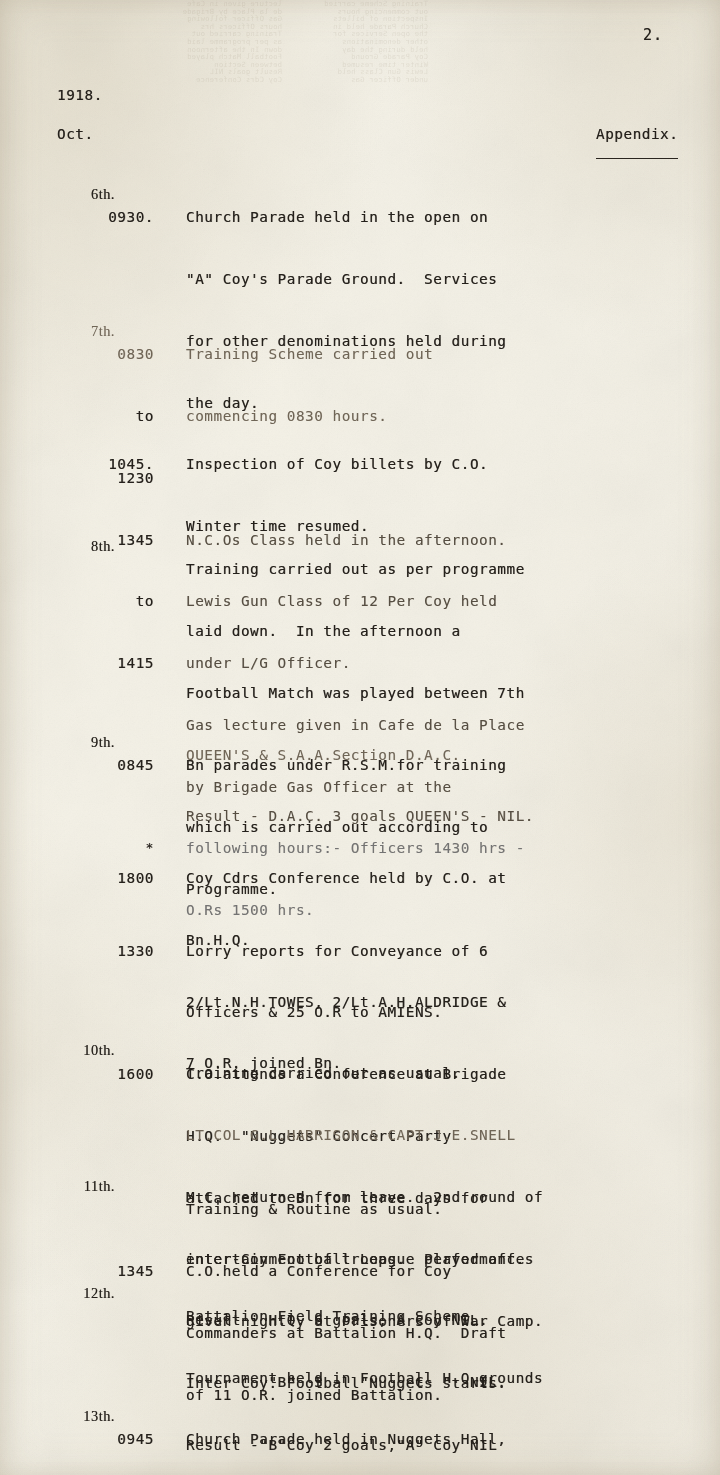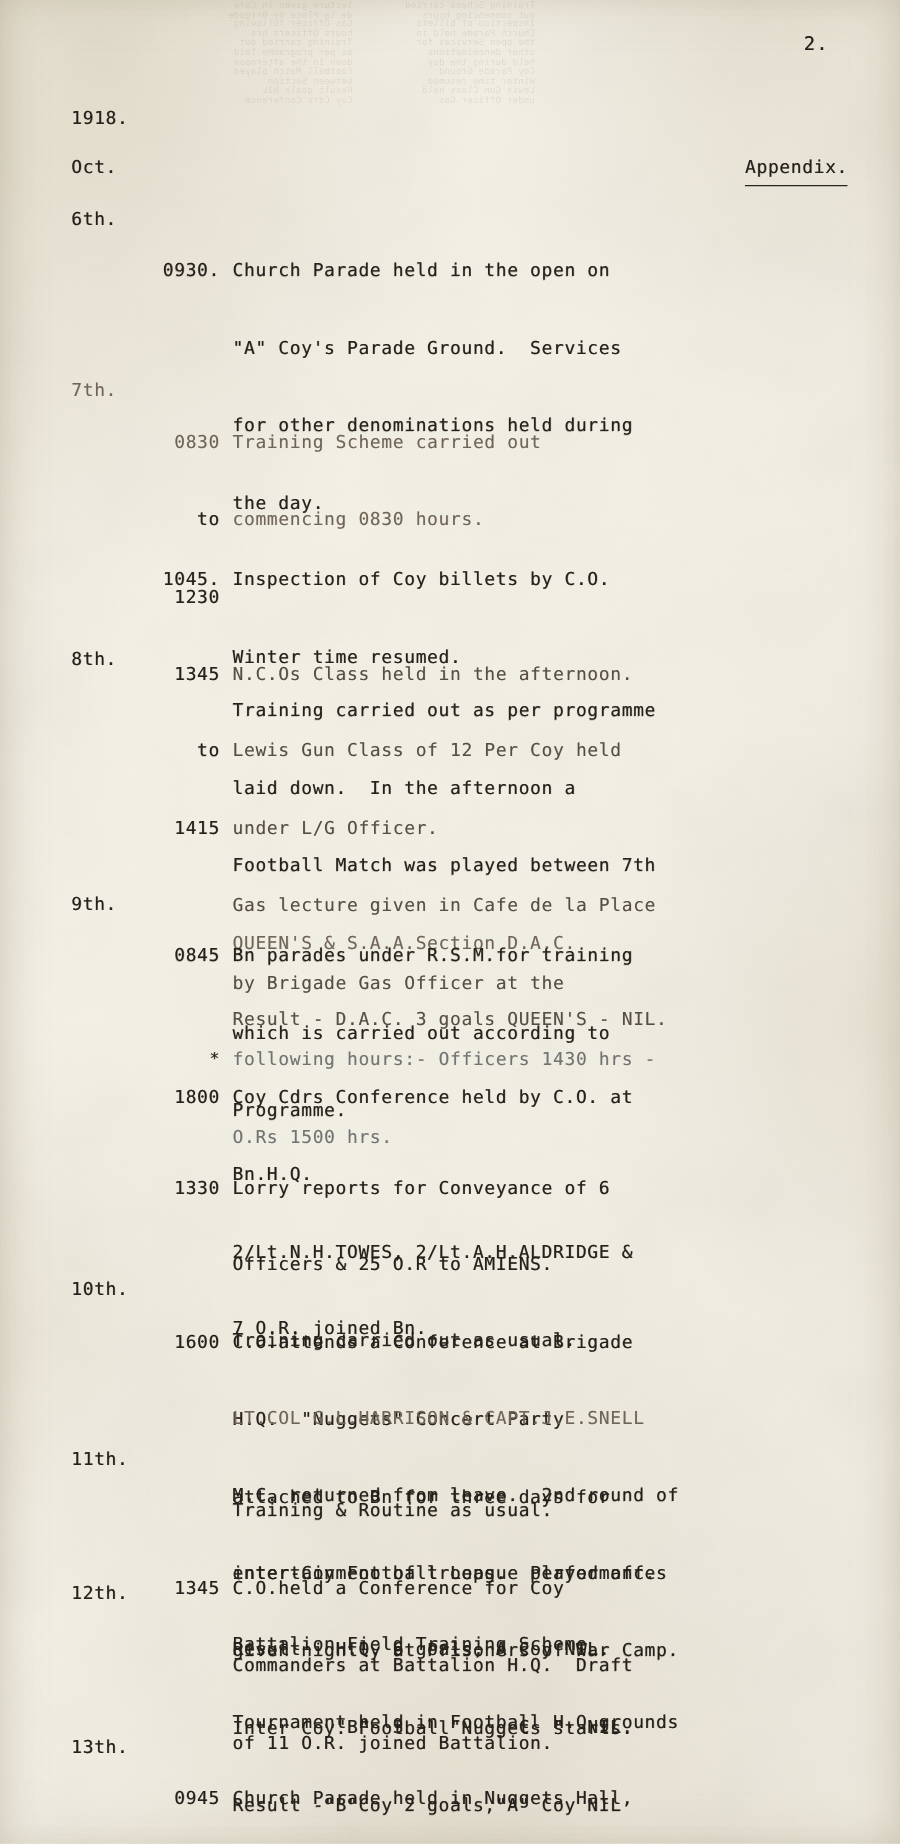--- a/index.html
+++ b/index.html
@@ -115,39 +115,40 @@
     text-align: right;
   }
 
   
   .appendix {
     left: 596px;
     top: 124px;
   }
   .appendix .ul {
     border-bottom: 1.4px solid #2a251f;
-    padding-bottom: 6px;
+    padding-bottom: 16px;
   }
 
   
   .entry {
     position: absolute;
     left: 0;
     width: 720px;
   }
   .col-date {
     position: absolute;
     left: 57px;
-    top: 0;
+    top: 18px;
     width: 58px;
-    text-align: left;
+    text-align: right;
+    font-family: Liberation Serif, serif;
   }
   .col-time {
     position: absolute;
-    left: 102px;
+    left: 80px;
     top: 0;
     width: 74px;
     text-align: right;
   }
   .col-body {
     position: absolute;
     left: 186px;
     top: 0;
     width: 520px;
   }

